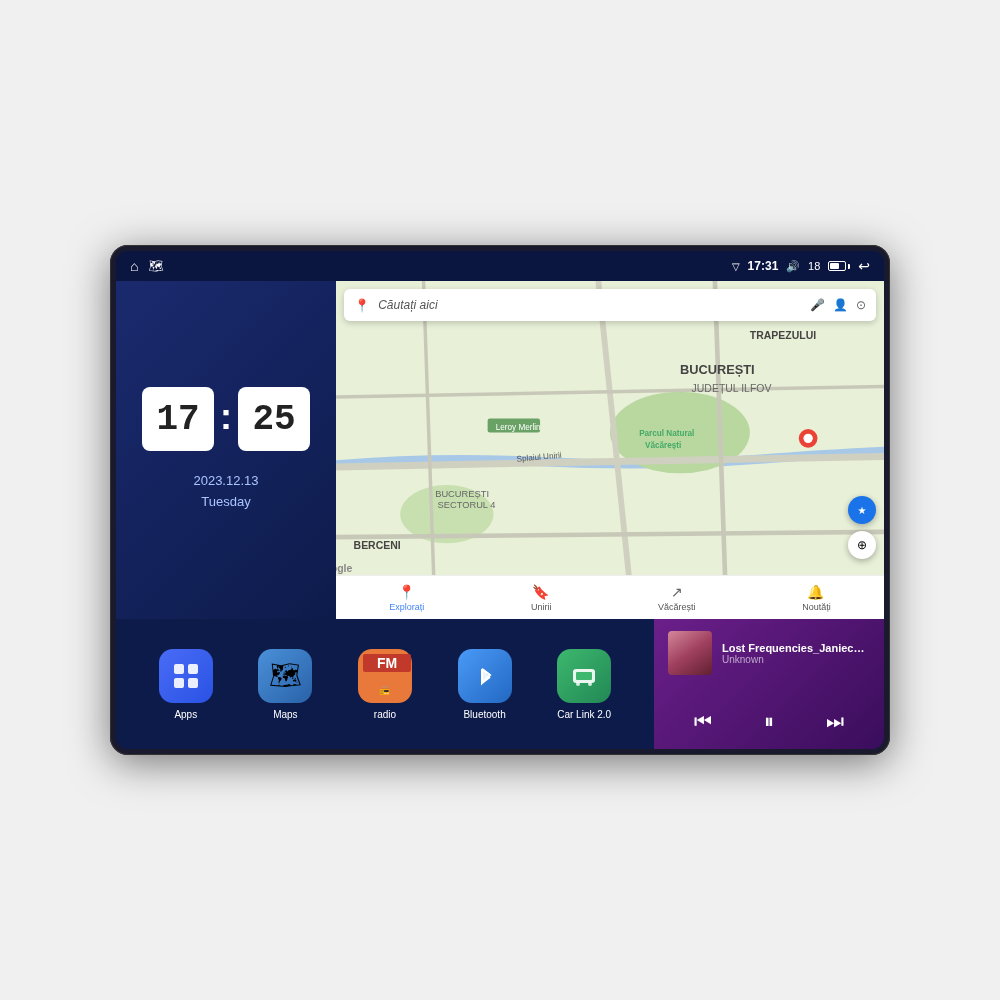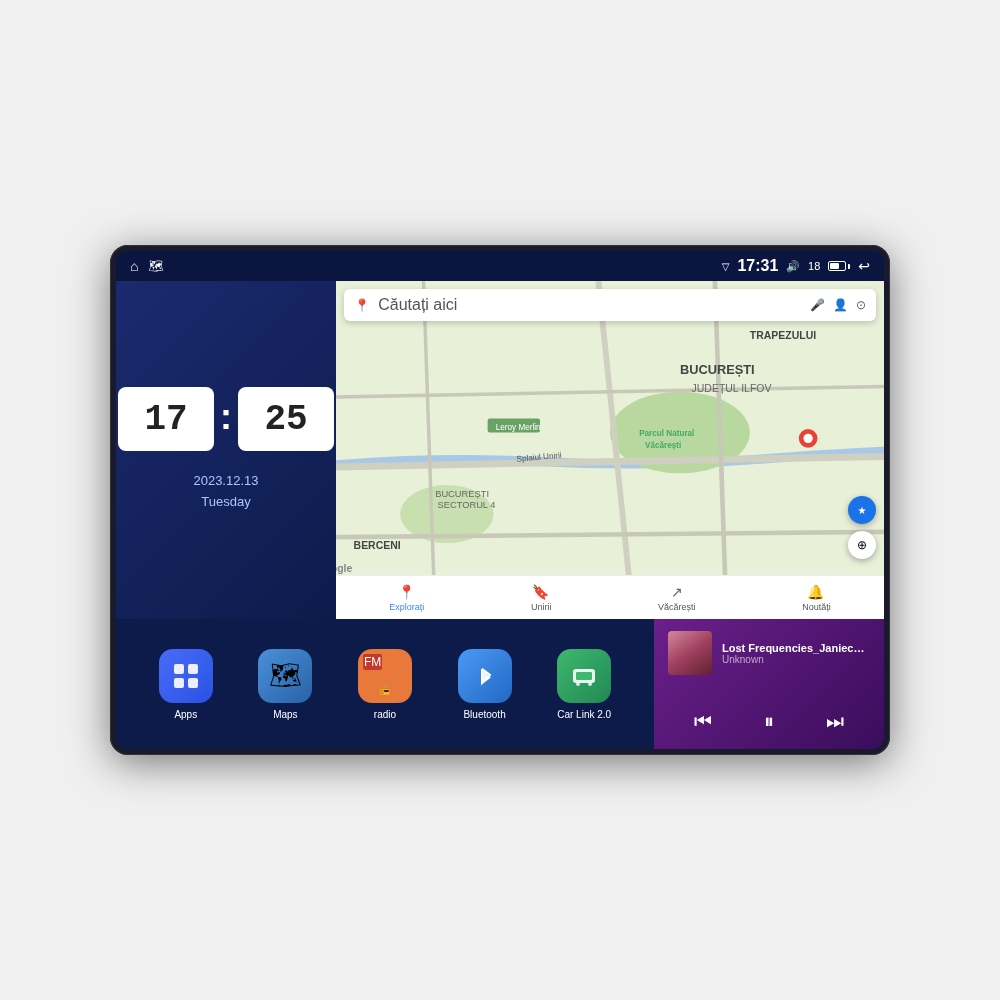--- a/index.html
+++ b/index.html
@@ -95,21 +95,21 @@
       align-items: center;
       gap: 6px;
       margin-bottom: 20px;
     }
 
     .clock-block {
       background: white;
       color: #222;
       font-size: 36px;
       font-weight: bold;
-      width: 96px;
+      width: 72px;
       height: 64px;
       display: flex;
       align-items: center;
       justify-content: center;
       border-radius: 8px;
       font-family: 'Courier New', monospace;
     }
 
     .clock-colon {
       color: white;
@@ -157,22 +157,23 @@
       display: flex;
       align-items: center;
       padding: 0 10px;
       gap: 8px;
       box-shadow: 0 2px 6px rgba(0,0,0,0.2);
       z-index: 10;
     }
 
     .map-search-text {
       flex: 1;
-      font-size: 16px;
+      font-size: 12px;
       color: #555;
+      font-style: italic;
     }
 
     .map-search-icons {
       display: flex;
       gap: 8px;
       align-items: center;
     }
 
     .map-footer {
       position: absolute;
@@ -387,21 +388,21 @@
 <div class="device-outer">
   <div class="device-screen">
 
     <div class="status-bar">
       <div class="status-left">
         <span class="nav-icon">⌂</span>
         <span class="nav-icon" style="font-size:12px;">🗺</span>
       </div>
       <div class="status-right">
         <span style="font-size:10px;">▽</span>
-        <span style="font-weight:bold; font-size:16px;">17:31</span>
+        <span style="font-weight:bold; font-size:12px;">17:31</span>
         <span>🔊</span>
         <span>18</span>
         <div class="battery-icon">
           <div class="battery-body">
             <div class="battery-fill" style="width:60%;"></div>
           </div>
           <div class="battery-tip"></div>
         </div>
         <span style="font-size:14px; cursor:pointer;">↩</span>
       </div>
@@ -518,21 +519,21 @@
 
           <div class="app-item">
             <div class="app-icon app-maps">
               <span style="font-size:26px;">🗺</span>
             </div>
             <span class="app-label">Maps</span>
           </div>
 
           <div class="app-item">
             <div class="app-icon app-radio" style="position:relative;">
-              <div style="position:absolute; top:5px; left:5px; font-size:12px; font-weight:normal; color:white; background:#c0392b; padding:1px 1px; border-radius:2px;">FM</div>
+              <div style="position:absolute; top:5px; left:5px; font-size:14px; font-weight:bold; color:white; background:#c0392b; padding:1px 14px; border-radius:2px;">FM</div>
               <div style="position:absolute; bottom:8px; left:50%; transform:translateX(-50%); font-size:9px; color:white; white-space:nowrap;">📻</div>
             </div>
             <span class="app-label">radio</span>
           </div>
 
           <div class="app-item">
             <div class="app-icon app-bluetooth">
               <svg width="30" height="30" viewBox="0 0 30 30">
                 <path d="M 12 8 L 20 16 L 12 22 L 12 8 Z" fill="white" opacity="0.9"></path>
                 <path d="M 12 8 L 12 22 L 20 14 L 12 8" fill="none" stroke="white" stroke-width="2"></path>

